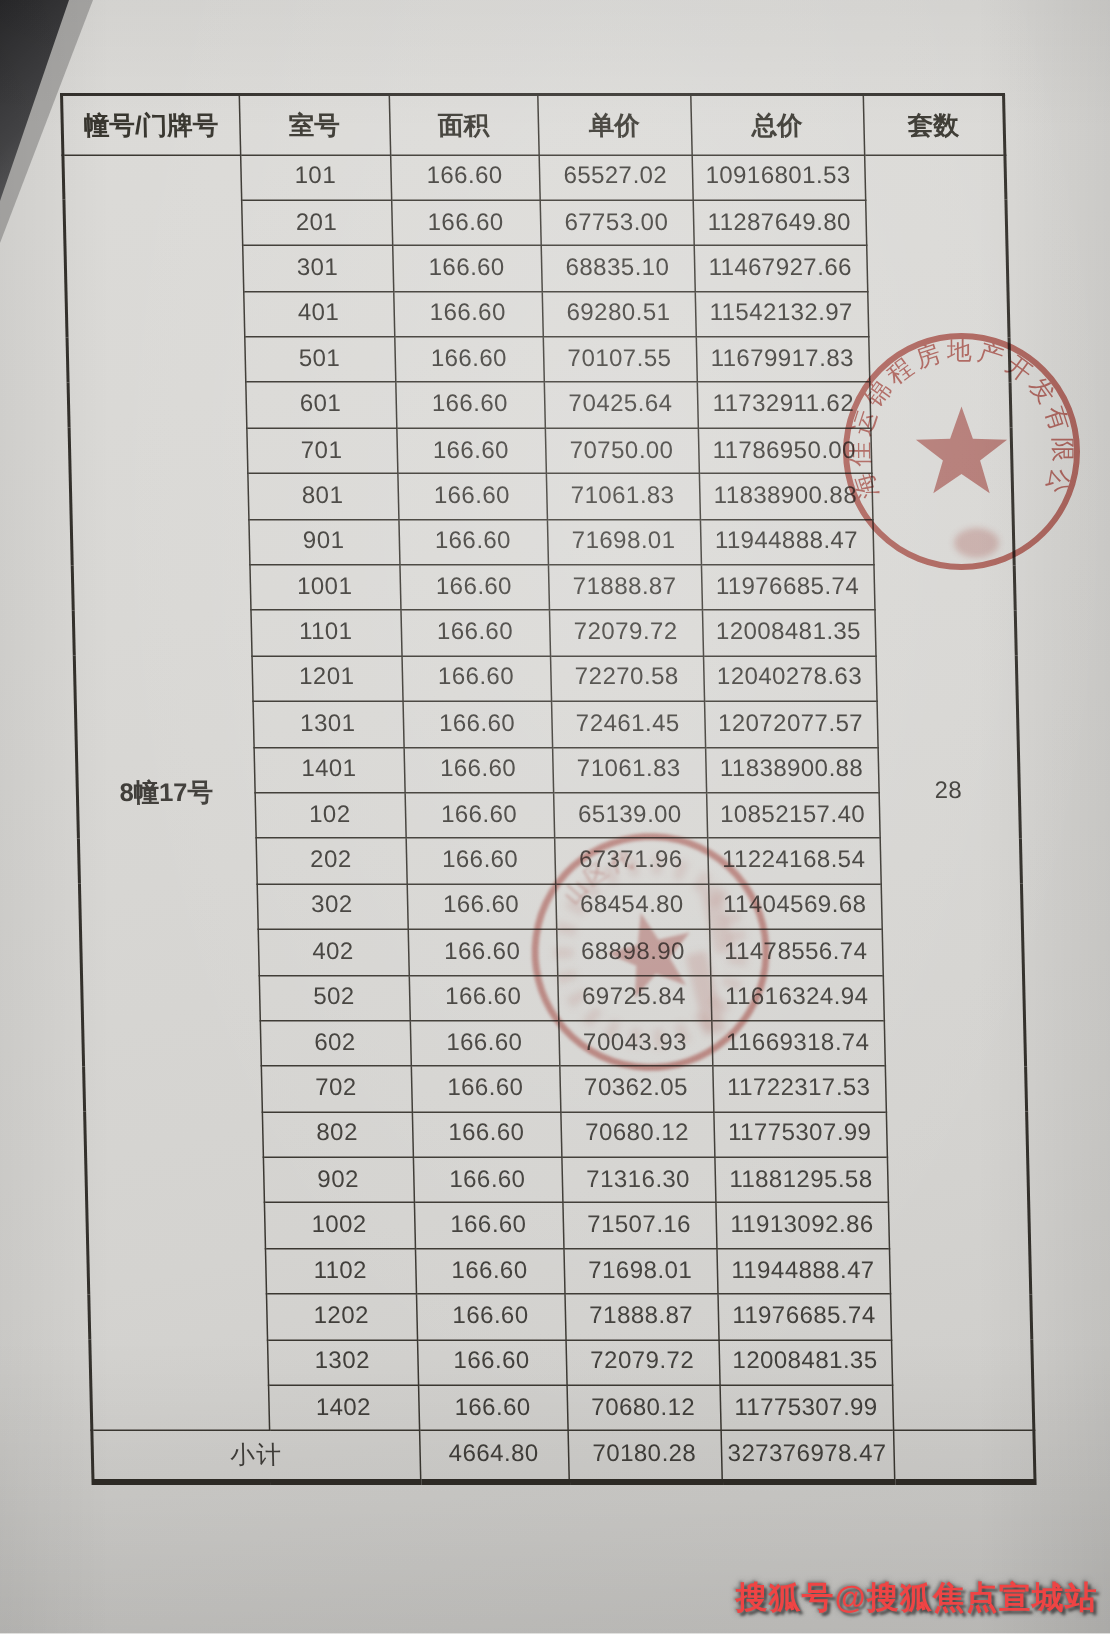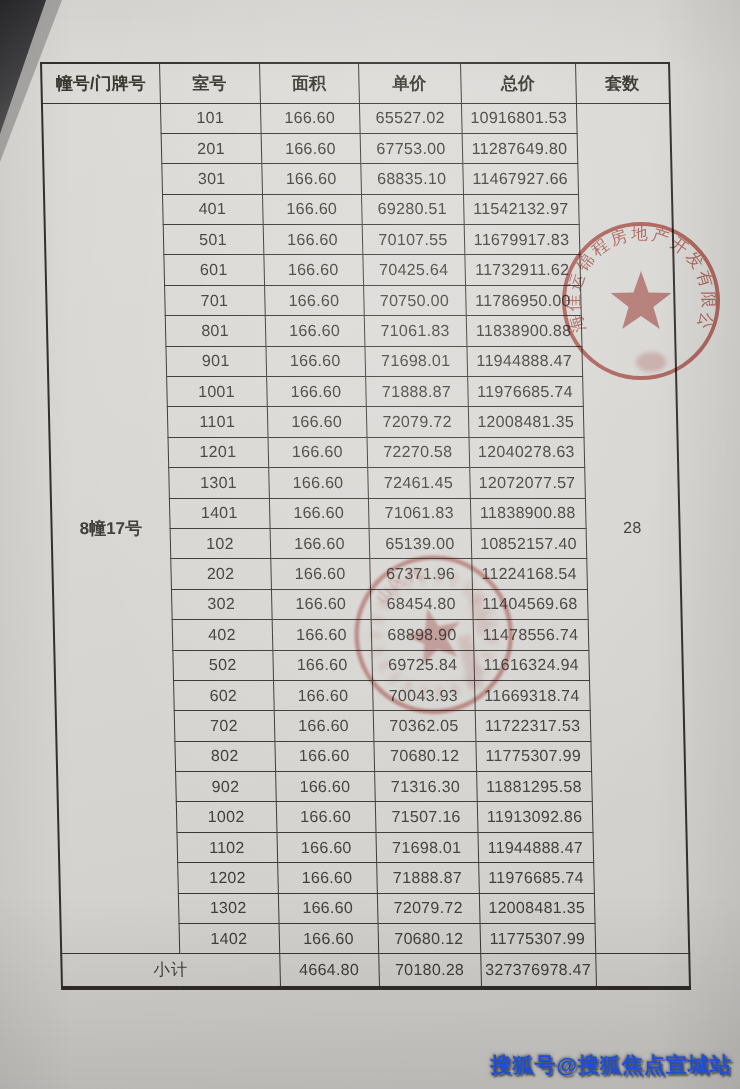--- a/index.html
+++ b/index.html
@@ -47,21 +47,21 @@
   td.building{font-weight:bold;font-size:17px;letter-spacing:0;}
   td.count{font-size:16px;}
   tfoot td{font-size:16px;}
   tfoot td.sublabel{font-size:16.5px;letter-spacing:1px;}
   table tfoot tr td{border-bottom:4px solid #2f2c27;}
   .stamp{position:absolute;z-index:5;pointer-events:none;mix-blend-mode:multiply;}
   .stamp-company{left:556px;top:215px;opacity:0.82;filter:blur(0.4px);}
   .stamp-agency{left:347px;top:547px;opacity:0.60;filter:blur(1.1px);transform:rotate(-14deg);}
   .watermark{
     position:absolute;right:8px;bottom:10px;z-index:7;
-    font-size:21px;font-weight:bold;letter-spacing:1px;color:#1d4ed8;
+    font-size:21px;font-weight:bold;letter-spacing:1px;color:#ef4444;
     text-shadow:2px 2px 2px #4a4a4a, -1px -1px 2px rgba(110,110,110,0.8), 0 0 4px rgba(70,70,70,0.5);
   }
 </style>
 </head>
 <body>
 
 <div class="corner-edge"></div>
 <div class="corner-dark"></div>
 
 <div class="table-wrap">

